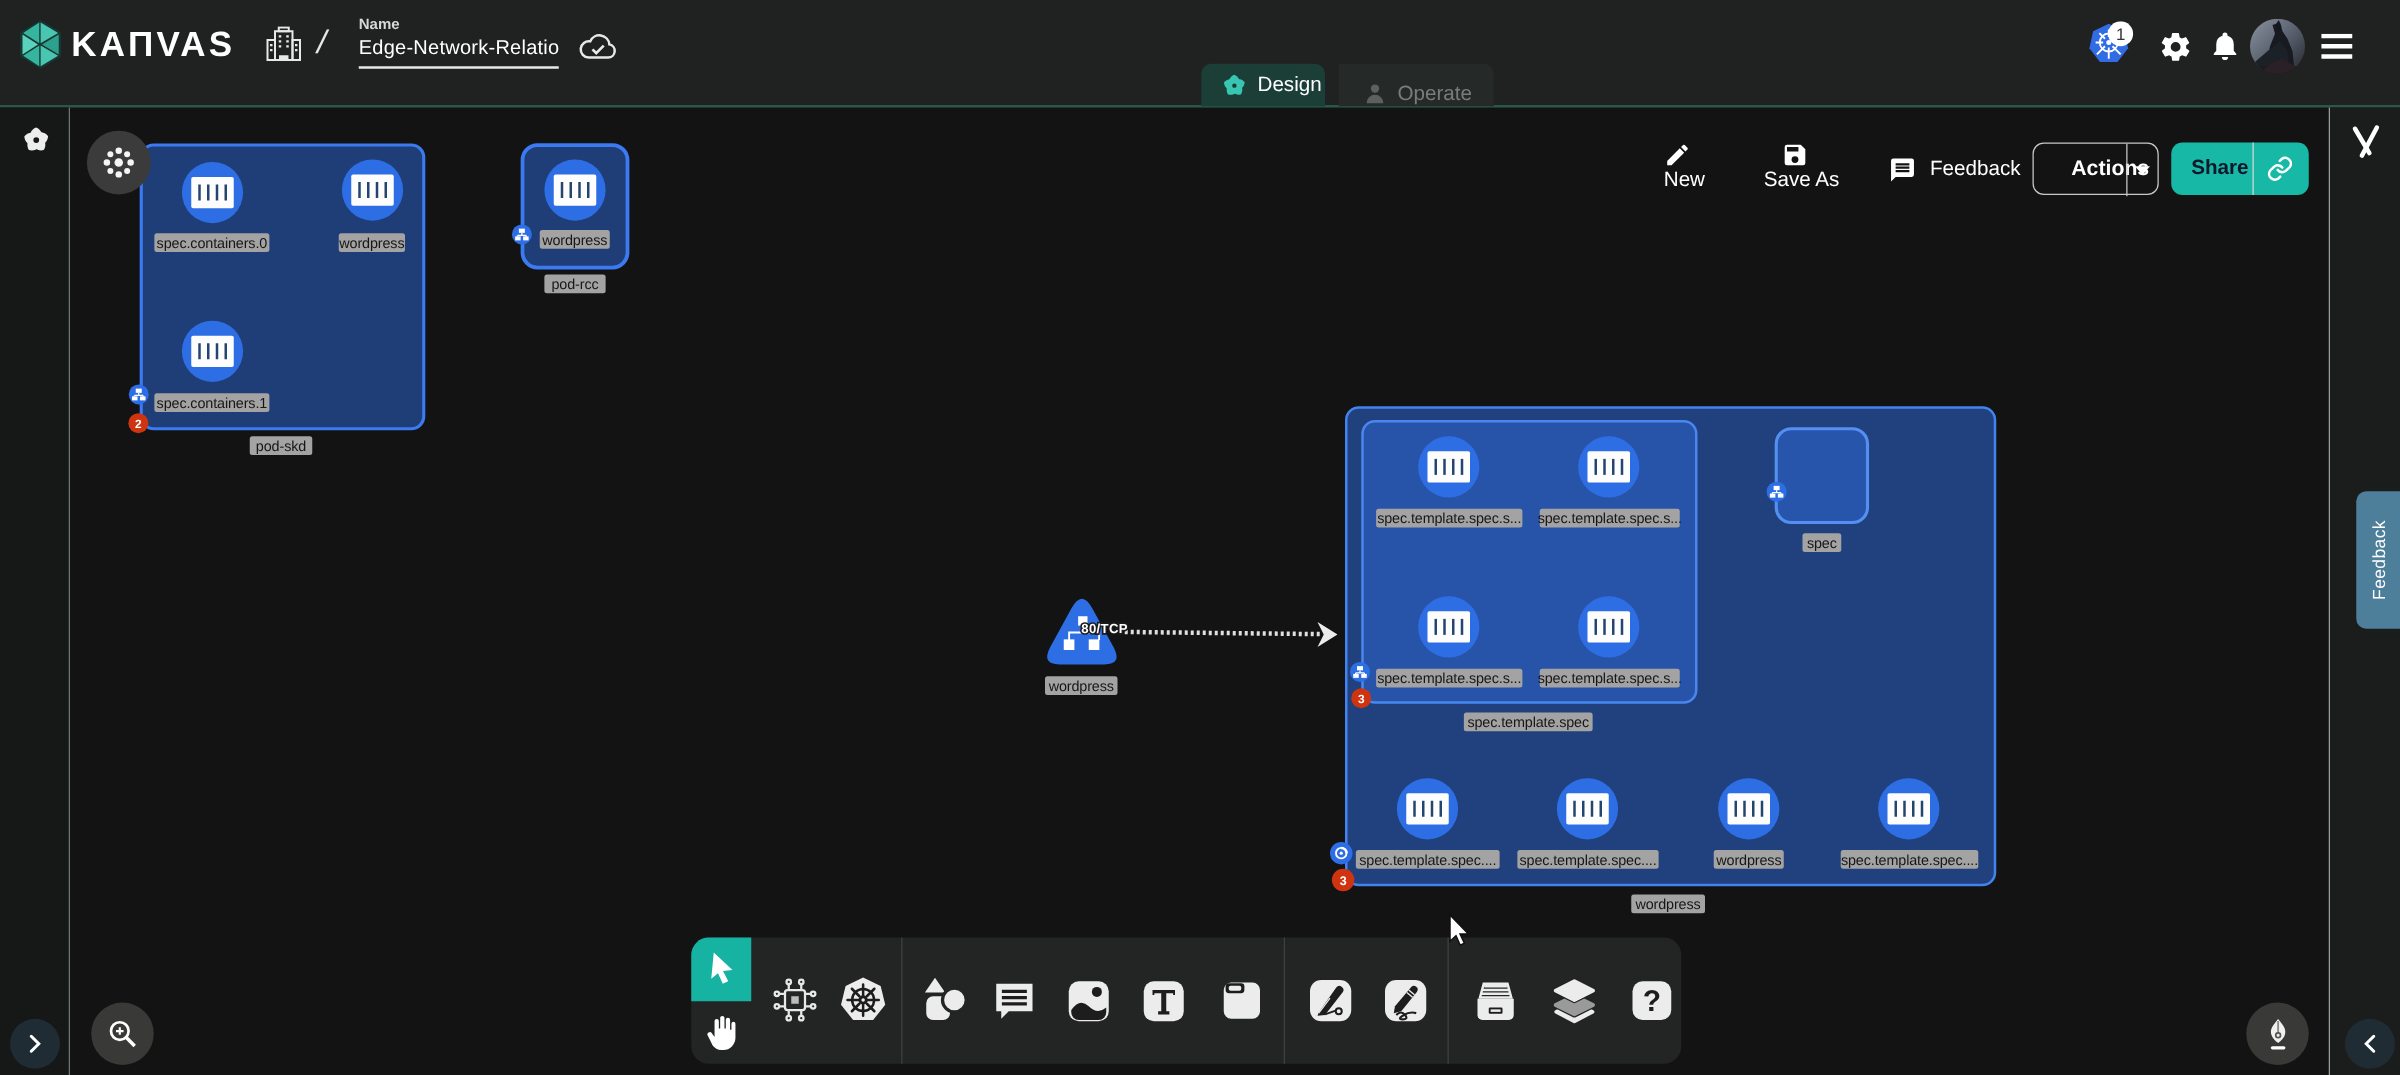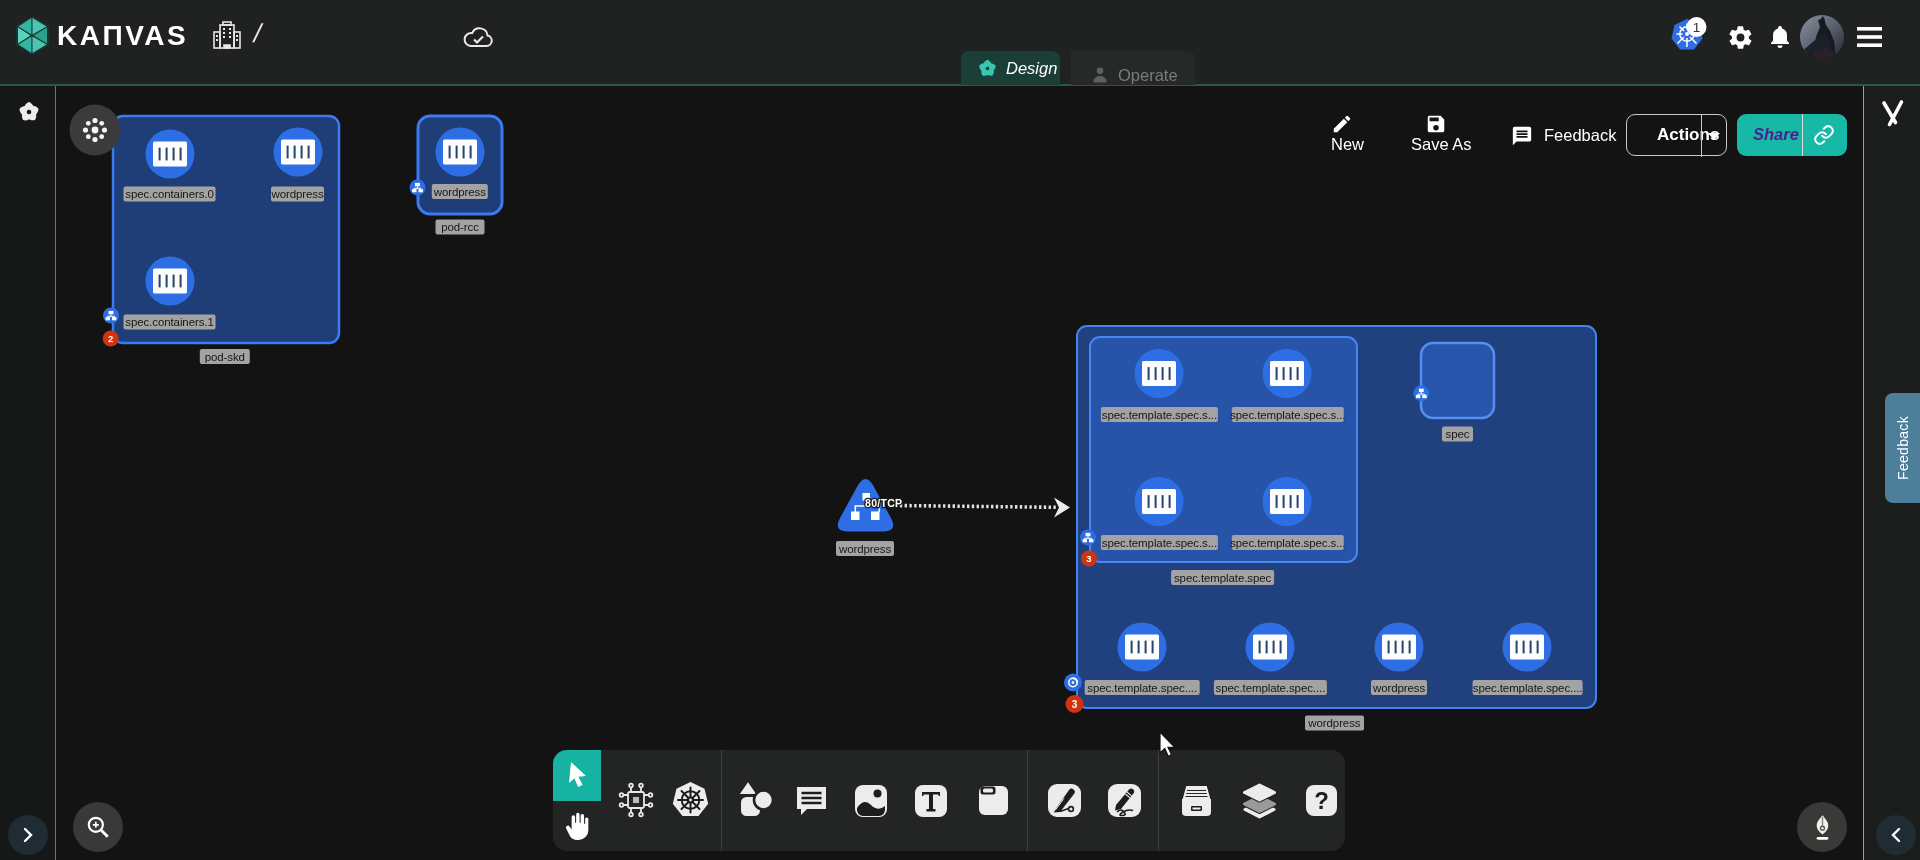--- a/index.html
+++ b/index.html
@@ -12,42 +12,42 @@
   #kanvas-text { position:absolute; left:57px; top:20px; color:#fff; font-size:28px; font-weight:bold; letter-spacing:2.5px; }
   #bld { position:absolute; left:212px; top:21px; }
   #slash { position:absolute; left:254px; top:18px; color:#e8e8e8; font-size:26px; font-weight:300; transform:skewX(-12deg); }
   #namefield { position:absolute; left:287px; top:12px; }
   #namefield .lab { color:#d8d8d8; font-size:12px; font-weight:bold; }
   #namefield .val { color:#fff; font-size:16px; margin-top:4px; letter-spacing:0.2px; }
   #namefield .ul { width:160px; height:2px; background:#e8e8e8; margin-top:5px; }
   #cloud { position:absolute; left:463px; top:25px; }
   
   .tab { position:absolute; top:51px; height:34px; display:flex; align-items:center; }
-  #tab-design { left:961px; width:99px; background:#1b3e37; border-radius:8px 8px 0 0;font-style:italic; }
+  #tab-design { left:961px; width:99px; background:#1b3e37; border-radius:8px 8px 0 0; }
   #tab-operate { left:1071px; width:124px; background:#252928; border-radius:0 8px 0 0;align-items:flex-end; }
   #tab-design .txt { color:#fff; font-size:16.5px; margin-left:9px; }
   #tab-operate .txt { color:#787d7c; font-size:16.5px; margin-left:8px; }
   #tab-design svg { margin-left:17px; }
   #tab-operate svg { margin-left:19px; }
   
   #hdr-right { position:absolute; right:0; top:0; height:85px; }
   
   #left-rail { position:absolute; left:0; top:86px; width:56px; height:774px; background:#161717; border-right:1px solid #6f7473; }
   #right-rail { position:absolute; left:1863px; top:86px; width:57px; height:774px; background:#1b1c1c; border-left:1px solid #9a9a9a; }
   #feedback { position:absolute; left:1885px; top:393px; width:35px; height:110px; background:#4d7f9b; border-radius:8px 0 0 8px; }
   #feedback span { position:absolute; left:50%; top:50%; transform:translate(-50%,-50%) rotate(-90deg); color:#fff; font-size:14px; white-space:nowrap; letter-spacing:0.3px; }
   
   .act { position:absolute; top:113px; height:45px; display:flex; align-items:center; color:#fff; font-size:16.5px; }
   #act-new { left:1331px;flex-direction:column; } #act-save { left:1411px;flex-direction:column; } #act-comm { left:1511px; }
   .act svg { margin-right:11px; }
   #btn-actions { position:absolute; left:1626px; top:114px; width:101px; height:42px; border:1px solid #c9c9c9; border-radius:9px; display:flex; align-items:center; color:#fff; font-size:17px; }
   #btn-actions .t { margin-left:30px;font-weight:bold; }
   #btn-actions .dv { position:absolute; left:74px; top:0; width:1px; height:42px; background:#c9c9c9; }
   #btn-actions .car { position:absolute; left:81px; top:18px; width:0; height:0; border-left:6px solid transparent; border-right:6px solid transparent; border-top:7px solid #fff; }
-  #btn-share { position:absolute; left:1737px; top:114px; width:110px; height:42px; background:#17b8a6; border-radius:9px; color:#4c1d95; font-size:16.5px; font-weight:bold;font-style:italic; }
+  #btn-share { position:absolute; left:1737px; top:114px; width:110px; height:42px; background:#17b8a6; border-radius:9px; color:#0f172a; font-size:16.5px; font-weight:bold; }
   #btn-share .t { position:absolute; left:16px; top:11px; }
   #btn-share .dv { position:absolute; left:65px; top:0; width:1px; height:42px; background:#d8d8d8; }
   #btn-share svg { position:absolute; left:76px; top:10px; }
   
   #toolbar { position:absolute; left:553px; top:750px; width:792px; height:101px; background:#232424; border-radius:14px; }
   #tb-cursor { position:absolute; left:0; top:0; width:48px; height:51px; background:#16b2a2; border-radius:14px 0 0 0; }
   .tb-div { position:absolute; top:0; width:1px; height:101px; background:#3f4140; }
   
   .rbtn { position:absolute; border-radius:50%; display:flex; align-items:center; justify-content:center; }
   #b-expL { left:8px; top:815px; width:40px; height:40px; background:#1f2c34; }
@@ -205,20 +205,25 @@
     <div id="kanvas-text">KAΠVAS</div>
     <svg id="bld" width="30" height="28" viewBox="0 0 30 28" fill="none" stroke="#e8e8e8" stroke-width="1.6">
       <rect x="8" y="4" width="14" height="23"></rect>
       <rect x="11" y="1" width="8" height="3"></rect>
       <rect x="2" y="11" width="6" height="16"></rect>
       <rect x="22" y="11" width="6" height="16"></rect>
       <path d="M12 24 h6 v3 h-6 z" fill="#e8e8e8"></path>
       <path d="M11 8 h2 M17 8 h2 M11 12 h2 M17 12 h2 M11 16 h2 M17 16 h2 M4 15 h2 M4 19 h2 M24 15 h2 M24 19 h2" stroke-width="1.8"></path>
     </svg>
     <div id="slash">/</div>
+    <div id="namefield">
+      <div class="lab">Name</div>
+      <div class="val">Edge-Network-Relatio</div>
+      <div class="ul"></div>
+    </div>
     <svg id="cloud" width="31" height="24" viewBox="0 0 31 24" fill="none" stroke="#e8e8e8" stroke-width="2">
       <path d="M8 21 a6.5 6.5 0 1 1 1.2 -12.9 a8 8 0 0 1 15.3 2.4 a5.3 5.3 0 0 1 -1 10.5 z"></path>
       <path d="M11 14.5 l3 3 l6 -6" stroke-width="2.2"></path>
     </svg>
     <div id="tab-design" class="tab">
       <svg width="19" height="19" viewBox="-12 -12 24 24">
           <g fill="#38c5b1">
             <path d="M0 -11 C5 -8.8 6.6 -3.8 3.8 0 C0.5 3.3 -4.4 2.2 -6 -2.2 C-5.5 -7.2 -3.3 -9.9 0 -11z"></path>
             <path d="M0 -11 C5 -8.8 6.6 -3.8 3.8 0 C0.5 3.3 -4.4 2.2 -6 -2.2 C-5.5 -7.2 -3.3 -9.9 0 -11z" transform="rotate(72)"></path>
             <path d="M0 -11 C5 -8.8 6.6 -3.8 3.8 0 C0.5 3.3 -4.4 2.2 -6 -2.2 C-5.5 -7.2 -3.3 -9.9 0 -11z" transform="rotate(144)"></path>

